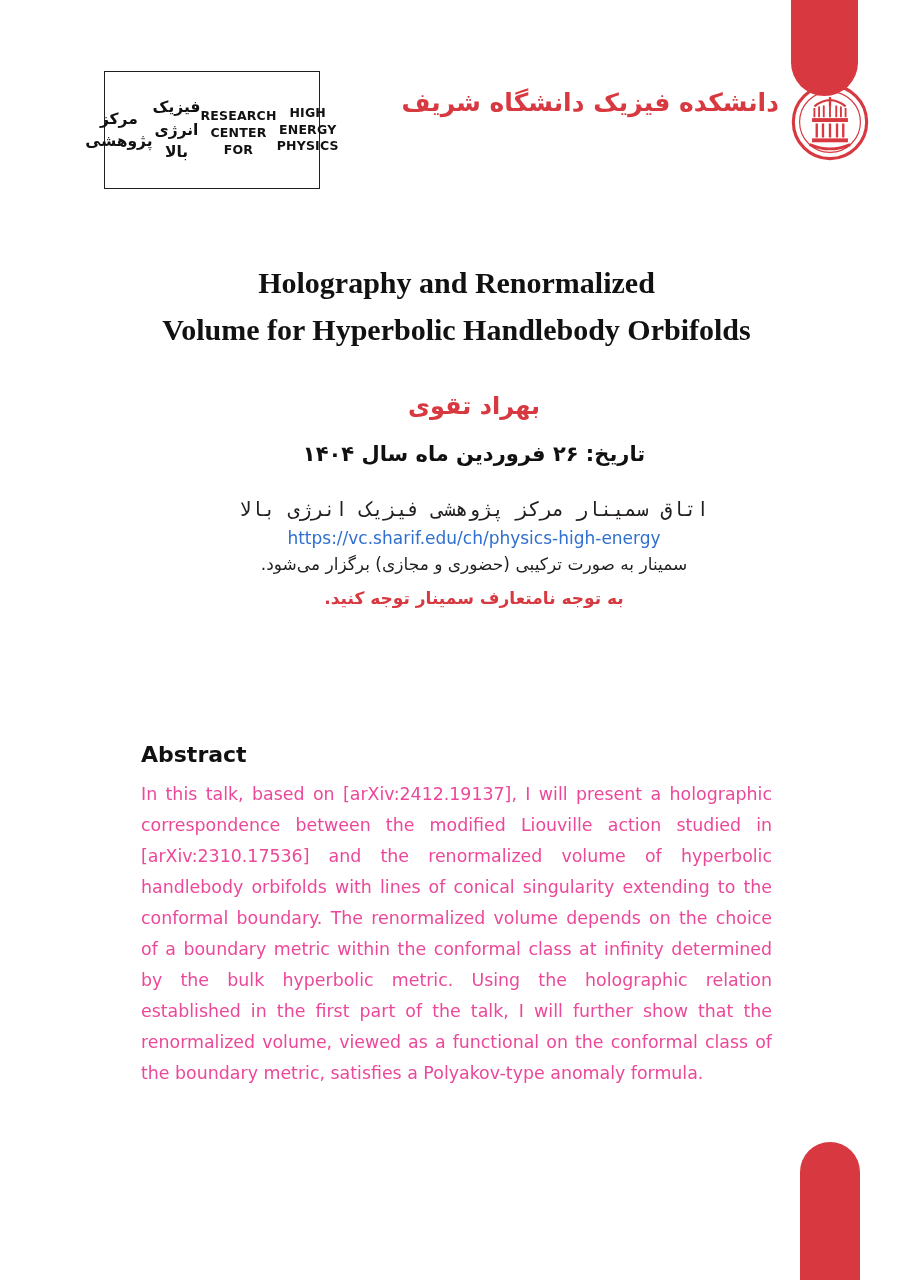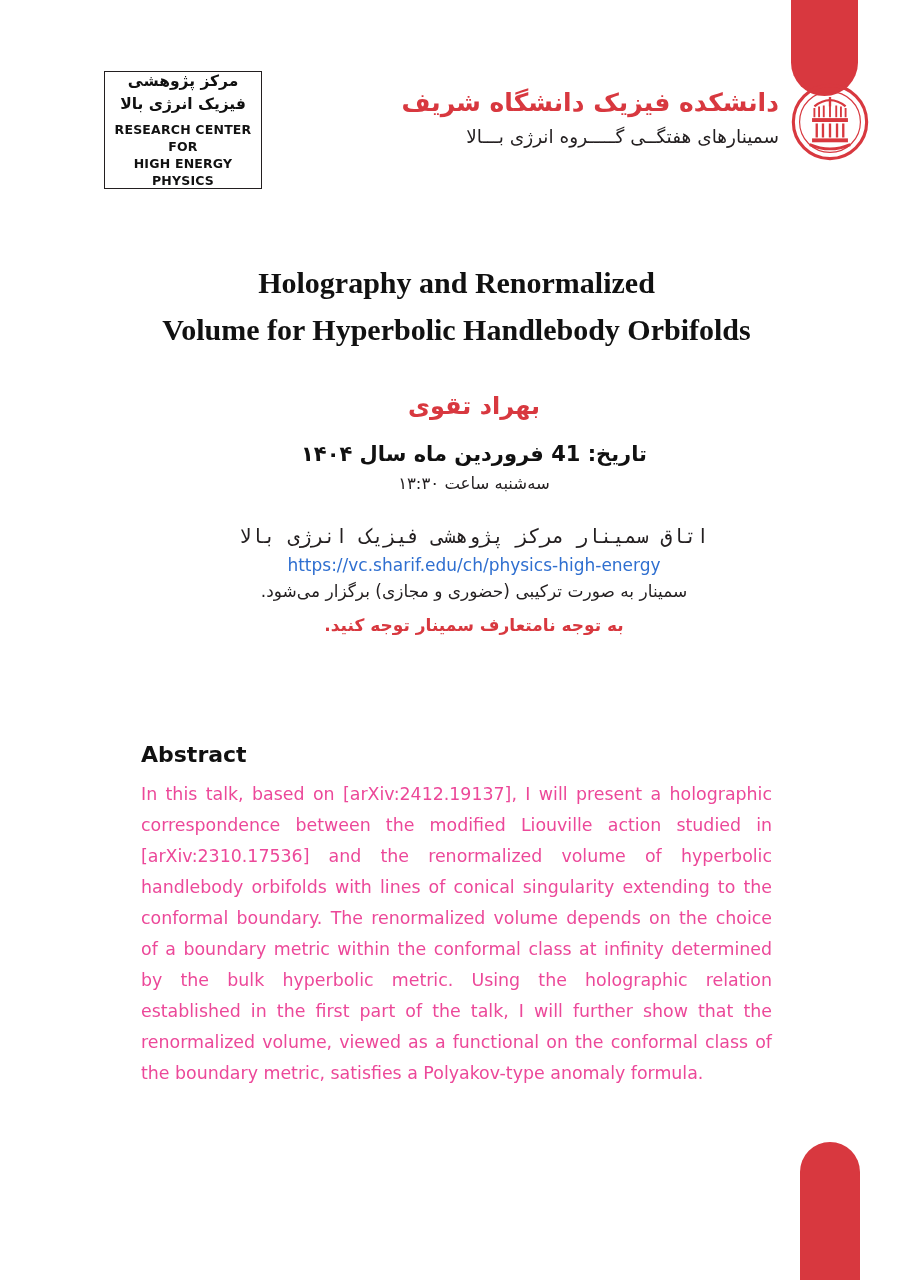--- a/index.html
+++ b/index.html
@@ -38,26 +38,26 @@
     background: #d8383f;
     border-top-left-radius: 30px;
     border-top-right-radius: 30px;
   }
 
   
   .logo-box {
     position: absolute;
     left: 104px;
     top: 71px;
-    width: 158px;
+    width: 216px;
     height: 118px;
     border: 1.5px solid #231f20;
     box-sizing: border-box;
     display: flex;
-    flex-direction: column;
+    flex-direction: row;
     align-items: center;
     justify-content: center;
     text-align: center;
     line-height: 1.45;
   }
   .logo-fa {
     font-size: 15.5px;
     font-weight: bold;
     color: #111;
     direction: rtl;
@@ -206,21 +206,20 @@
 
   <div class="logo-box">
     <div class="logo-fa">مرکز پژوهشی</div>
     <div class="logo-fa">فیزیک انرژی بالا</div>
     <div class="logo-en">RESEARCH CENTER FOR</div>
     <div class="logo-en" style="margin-top:0">HIGH ENERGY PHYSICS</div>
   </div>
 
   <div class="header-titles">
     <div class="header-title-main">دانشکده فیزیک دانشگاه شریف</div>
-    <div class="header-title-sub">سمینارهای هفتگــی گـــــروه انرژی بـــالا</div>
   </div>
 
   <div class="sharif-logo">
     <svg viewBox="0 0 100 100" width="78" height="78" aria-hidden="true">
       <circle cx="50" cy="50" r="47" fill="none" stroke="#d8383f" stroke-width="4"></circle>
       <circle cx="50" cy="50" r="39" fill="none" stroke="#d8383f" stroke-width="1.5"></circle>
       <path d="M50 18 L50 30" stroke="#d8383f" stroke-width="3"></path>
       <path d="M30 30 Q50 14 70 30" fill="none" stroke="#d8383f" stroke-width="3"></path>
       <path d="M30 32 L30 44 M36 30 L36 44 M42 29 L42 44 M50 28 L50 44 M58 29 L58 44 M64 30 L64 44 M70 32 L70 44" stroke="#d8383f" stroke-width="2.4"></path>
       <rect x="27" y="45" width="46" height="5" fill="#d8383f"></rect>
@@ -230,22 +229,21 @@
     </svg>
   </div>
 
   <div class="talk-title">
     <span>Holography and Renormalized</span>
     <span class="line2">Volume for Hyperbolic Handlebody Orbifolds</span>
   </div>
 
   <div class="meta">
     <div class="speaker-name">بهراد تقوی</div>
-    <div class="date-line">تاریخ: 41 فروردین ماه سال ۱۴۰۴</div>
-    <div class="time-line">سه‌شنبه ساعت ۱۳:۳۰</div>
+    <div class="date-line">تاریخ: ۲۶ فروردین ماه سال ۱۴۰۴</div>
     <div class="place-line">اتاق سمینار مرکز پژوهشی فیزیک انرژی بالا</div>
     <div class="link-line">
       <a href="#">https://vc.sharif.edu/ch/physics-high-energy</a>
     </div>
     <div class="mode-line">سمینار به صورت ترکیبی (حضوری و مجازی) برگزار می‌شود.</div>
     <div class="notice-line">به توجه نامتعارف سمینار توجه کنید.</div>
   </div>
 
   <div class="abstract">
     <div class="abstract-heading">Abstract</div>

